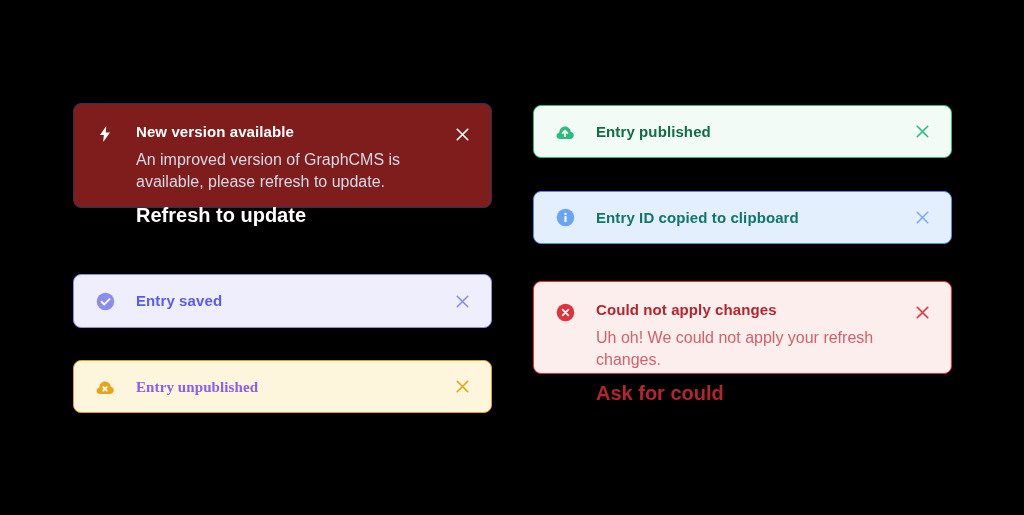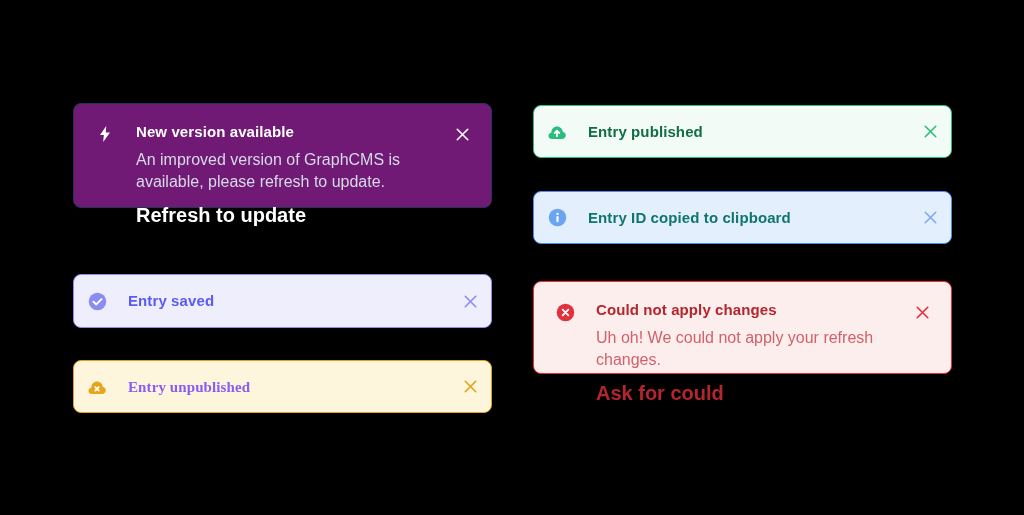--- a/index.html
+++ b/index.html
@@ -112,41 +112,41 @@
     display: flex;
     align-items: center;
     justify-content: center;
     font-family: inherit;
   }
   .toast-close svg { display: block; }
 
   
   .toast.simple {
     align-items: center;
-    padding: 0 12px;
+    padding: 0 20px;
     height: 53px;
     gap: 0;
   }
   .toast.simple .toast-title { margin-left: 20px; }
   .toast.simple .toast-close { margin-left: auto; }
 
   
   .toast.expanded {
     padding: 18px 20px 20px 20px;
   }
   .toast.expanded .toast-body { margin-left: 20px; }
   .toast.expanded .toast-icon { margin-top: 1px; }
   .toast.expanded .toast-close { margin-top: 3px; }
   .toast.expanded .toast-message { margin-top: 7px; }
   .toast.expanded .toast-action { margin-top: 12px; }
 
   
   #card-update {
     left: 73px; top: 103px; width: 419px; height: 105px;
-    background: #701a75;
+    background: #7f1d1d;
     border-color: #273358;
   }
   #card-update .toast-title  { color: #ffffff; }
   #card-update .toast-message{ color: #d6dae6; }
   #card-update .toast-action { color: #ffffff; }
 
   #card-saved {
     left: 73px; top: 274px; width: 419px; height: 54px;
     background: #eeeefd;
     border-color: #8b8cf0;

